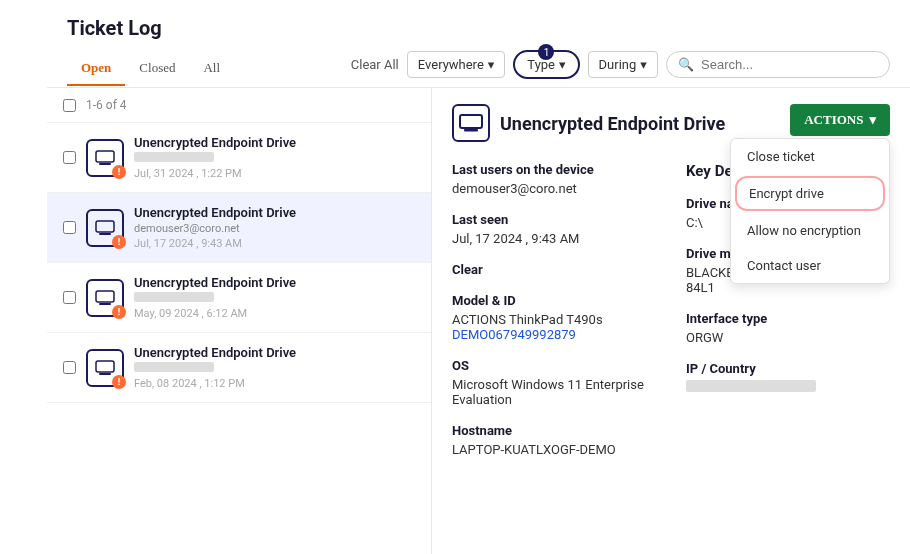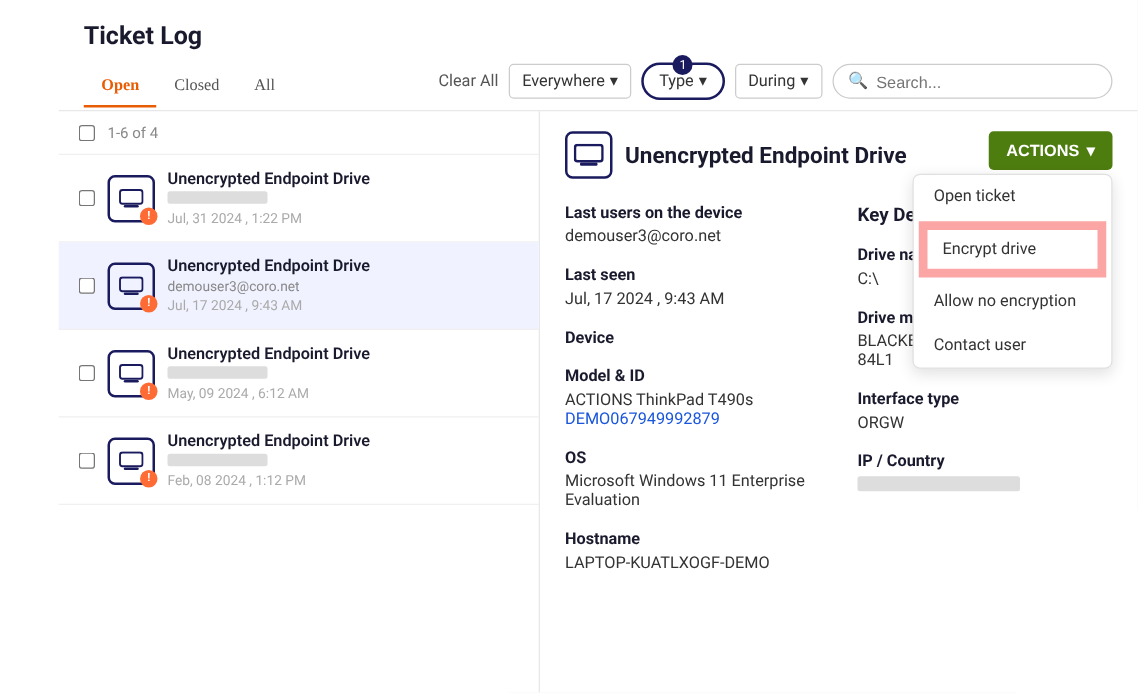--- a/index.html
+++ b/index.html
@@ -233,52 +233,53 @@
     }
     .detail-title {
       font-size: 18px;
       font-weight: 700;
       color: #1a1a2e;
     }
     .actions-btn {
       position: absolute;
       top: 16px;
       right: 20px;
-      background: #4d7c0f;
+      background: #15803d;
       color: #fff;
       border: none;
       border-radius: 4px;
       padding: 8px 14px;
       font-size: 13px;
       font-weight: 600;
       cursor: pointer;
       display: flex;
       align-items: center;
       gap: 6px;
+      font-family: Liberation Serif, serif;
     }
     .dropdown-menu {
       position: absolute;
       top: 50px;
       right: 20px;
       background: #fff;
       border: 1px solid #e0e0e0;
       border-radius: 6px;
       box-shadow: 0 4px 12px rgba(0,0,0,0.12);
       z-index: 100;
       min-width: 160px;
     }
     .dropdown-item {
       padding: 10px 16px;
       cursor: pointer;
       font-size: 13px;
       color: #333;
     }
     .dropdown-item.highlighted {
-      border: 7px solid #fca5a5;
-      border-radius: 0;
+      border: 2px solid #fca5a5;
+      border-radius: 12px;
       margin: 2px 4px;
       padding: 8px 12px;
       color: #333;
     }
     .detail-cols {
       display: flex;
       gap: 30px;
     }
     .detail-col {
       flex: 1;
@@ -427,39 +428,39 @@
         </div>
         <div class="detail-title">Unencrypted Endpoint Drive</div>
       </div>
 
       <button class="actions-btn">
         <span>ACTIONS</span>
         <span>▾</span>
       </button>
 
       <div class="dropdown-menu">
-        <div class="dropdown-item">Open ticket</div>
+        <div class="dropdown-item">Close ticket</div>
         <div class="dropdown-item highlighted">Encrypt drive</div>
         <div class="dropdown-item">Allow no encryption</div>
         <div class="dropdown-item">Contact user</div>
       </div>
 
       <div class="detail-cols">
 
         <div class="detail-col">
           <div class="detail-section">
             <div class="detail-label">Last users on the device</div>
             <div class="detail-value">demouser3@coro.net</div>
           </div>
           <div class="detail-section">
             <div class="detail-label">Last seen</div>
             <div class="detail-value">Jul, 17 2024 , 9:43 AM</div>
           </div>
           <div class="detail-section">
-            <div class="detail-label">Device</div>
+            <div class="detail-label">Clear</div>
           </div>
           <div class="detail-section">
             <div class="detail-label">Model &amp; ID</div>
             <div class="detail-value">ACTIONS ThinkPad T490s</div>
             <div class="detail-value">
               <a href="#">DEMO067949992879</a>
             </div>
           </div>
           <div class="detail-section">
             <div class="detail-label">OS</div>

